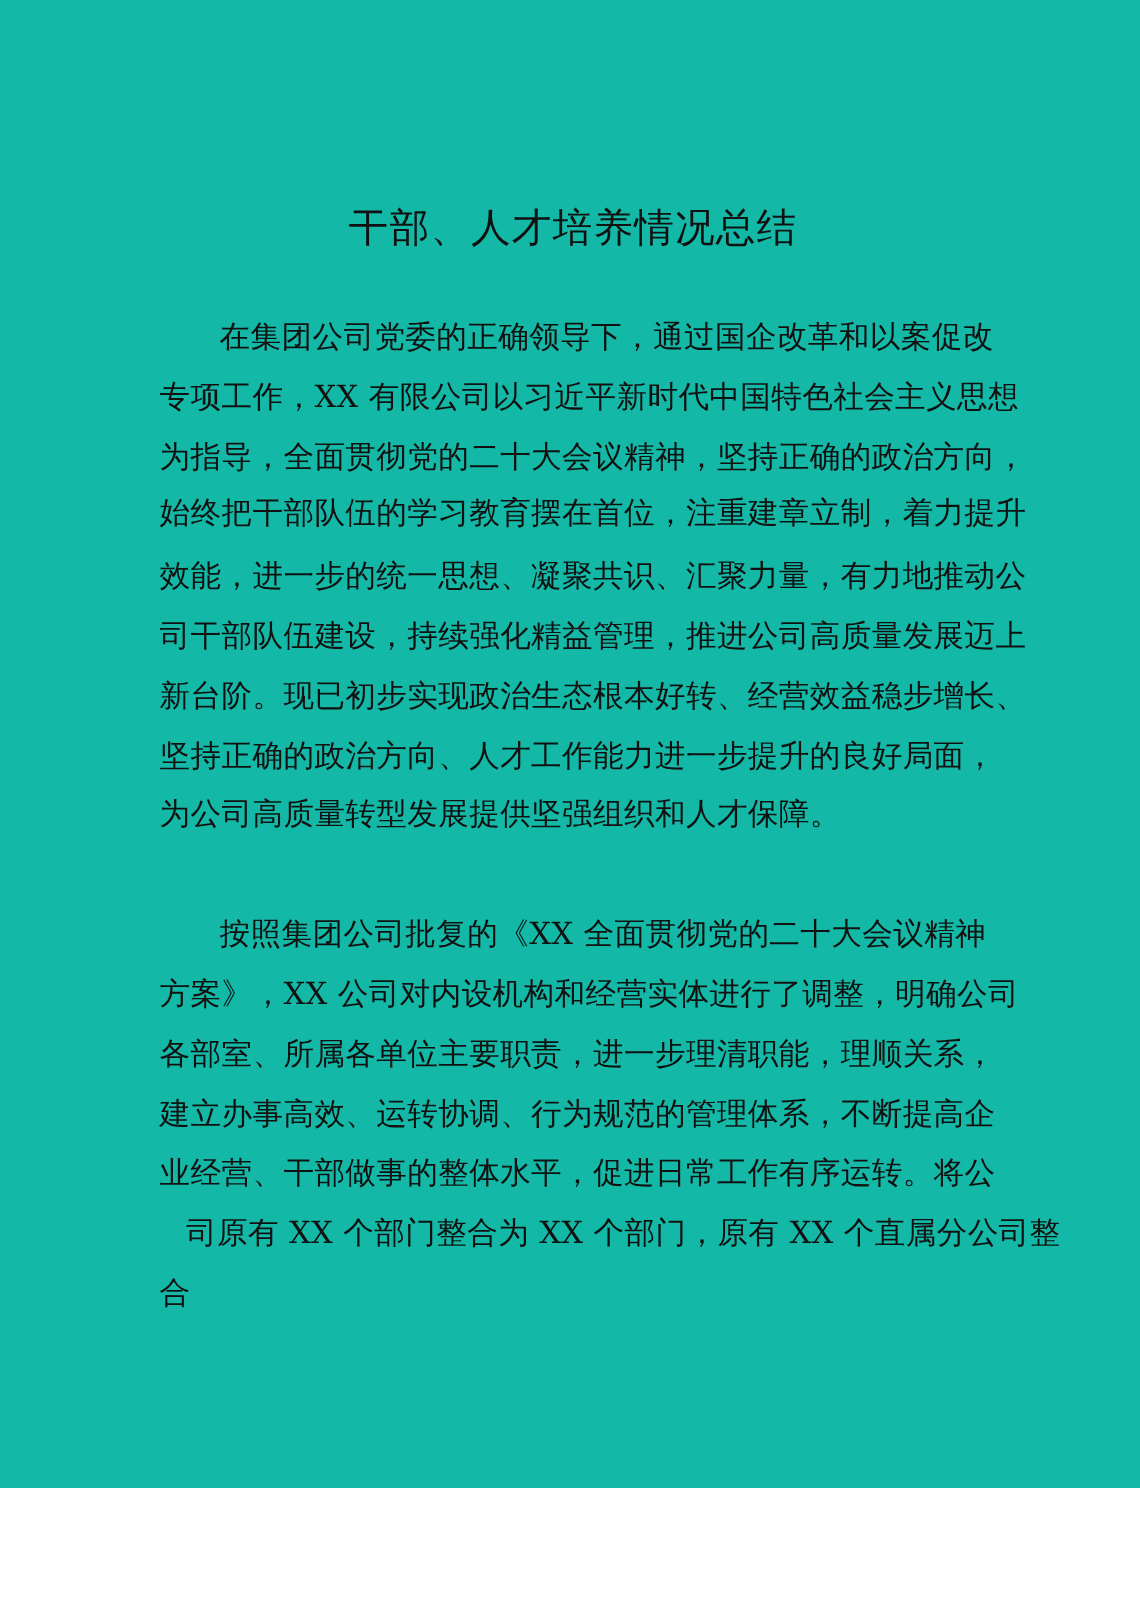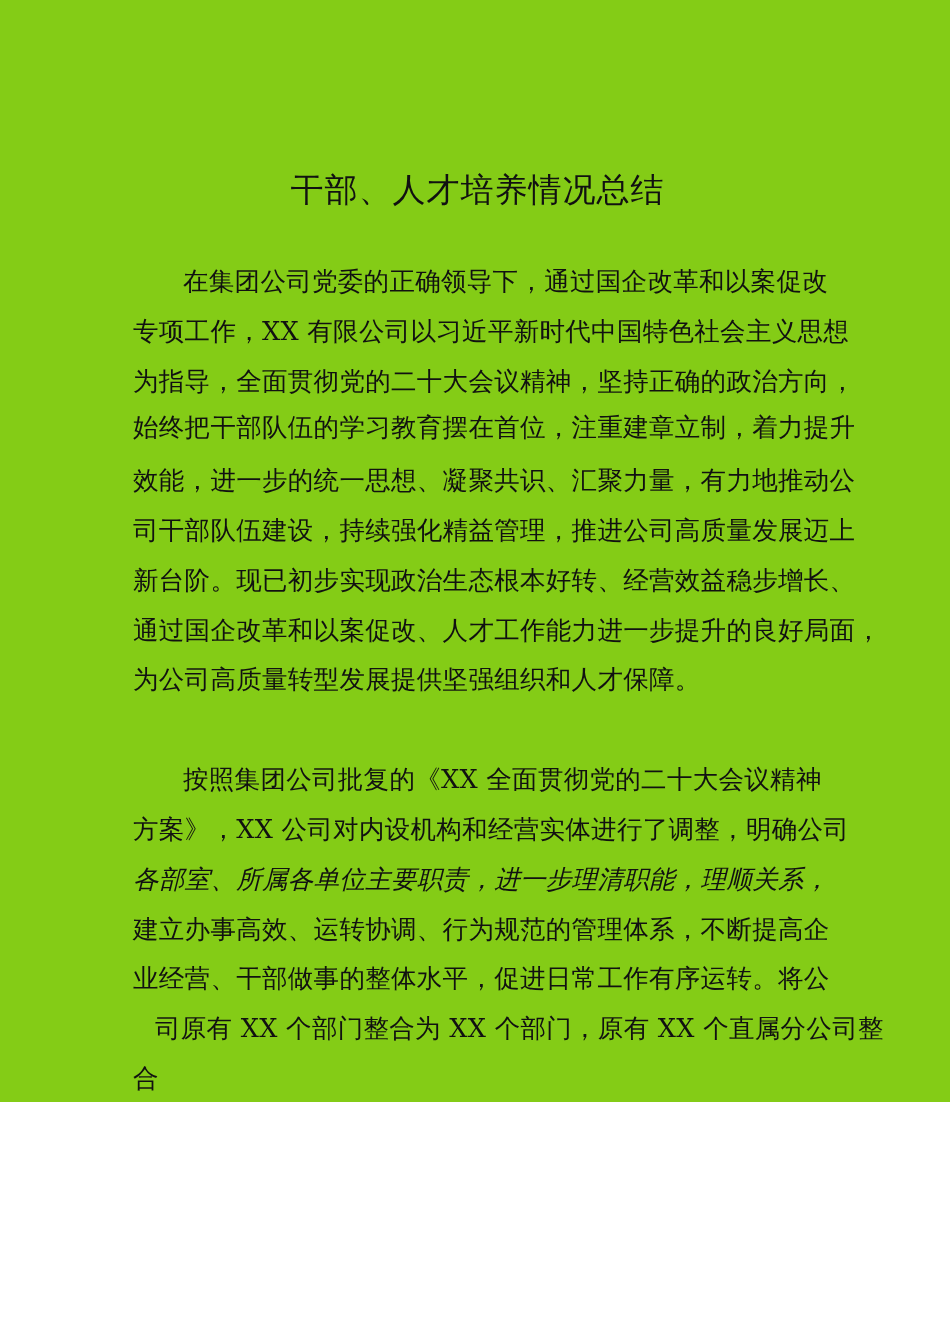--- a/index.html
+++ b/index.html
@@ -12,22 +12,22 @@
       height: 1344px;
       position: relative;
       overflow: hidden;
       color: #111111;
       font-family: "DejaVu Serif", "Liberation Serif", serif;
     }
     .page {
       position: absolute;
       left: 0; top: 0;
       width: 950px;
-      height: 1102px;
-      background: #84cc16;
+      height: 1240px;
+      background: #14b8a6;
     }
     .title {
       position: absolute;
       left: 0;
       top: 165px;
       width: 955px;
       text-align: center;
       font-size: 33px;
       line-height: 50px;
       letter-spacing: 1px;
@@ -62,28 +62,28 @@
   <h1 class="title">干部、人才培养情况总结</h1>
 
   <div>
     <div class="line indent" style="top:264px;">在集团公司党委的正确领导下，通过国企改革和以案促改</div>
     <div class="line" style="top:314px;">专项工作，XX 有限公司以习近平新时代中国特色社会主义思想</div>
     <div class="line" style="top:364px;">为指导，全面贯彻党的二十大会议精神，坚持正确的政治方向，</div>
     <div class="line" style="top:413px;font-family:Liberation Mono, monospace;">始终把干部队伍的学习教育摆在首位，注重建章立制，着力提升</div>
     <div class="line" style="top:463px;">效能，进一步的统一思想、凝聚共识、汇聚力量，有力地推动公</div>
     <div class="line" style="top:513px;">司干部队伍建设，持续强化精益管理，推进公司高质量发展迈上</div>
     <div class="line" style="top:563px;">新台阶。现已初步实现政治生态根本好转、经营效益稳步增长、</div>
-    <div class="line" style="top:613px;">通过国企改革和以案促改、人才工作能力进一步提升的良好局面，</div>
+    <div class="line" style="top:613px;">坚持正确的政治方向、人才工作能力进一步提升的良好局面，</div>
     <div class="line" style="top:662px;">为公司高质量转型发展提供坚强组织和人才保障。</div>
   </div>
 
 
   <div>
     <div class="line indent" style="top:762px;">按照集团公司批复的《XX 全面贯彻党的二十大会议精神</div>
     <div class="line" style="top:812px;">方案》，XX 公司对内设机构和经营实体进行了调整，明确公司</div>
-    <div class="line" style="top:862px;font-style:italic;">各部室、所属各单位主要职责，进一步理清职能，理顺关系，</div>
+    <div class="line" style="top:862px;">各部室、所属各单位主要职责，进一步理清职能，理顺关系，</div>
     <div class="line" style="top:912px;">建立办事高效、运转协调、行为规范的管理体系，不断提高企</div>
     <div class="line" style="top:961px;">业经营、干部做事的整体水平，促进日常工作有序运转。将公</div>
     <div class="line" style="top:1011px;margin-left:22px;">司原有 XX 个部门整合为 XX 个部门，原有 XX 个直属分公司整</div>
     <div class="line" style="top:1061px;">合</div>
   </div>
 
 </div>
 
 </body></html>

